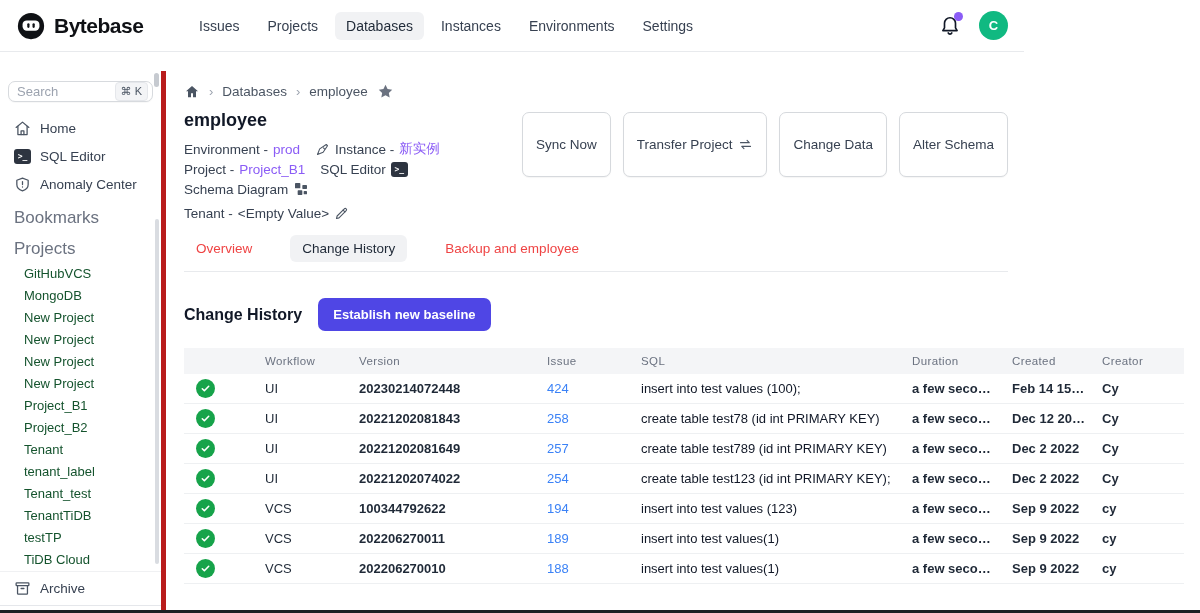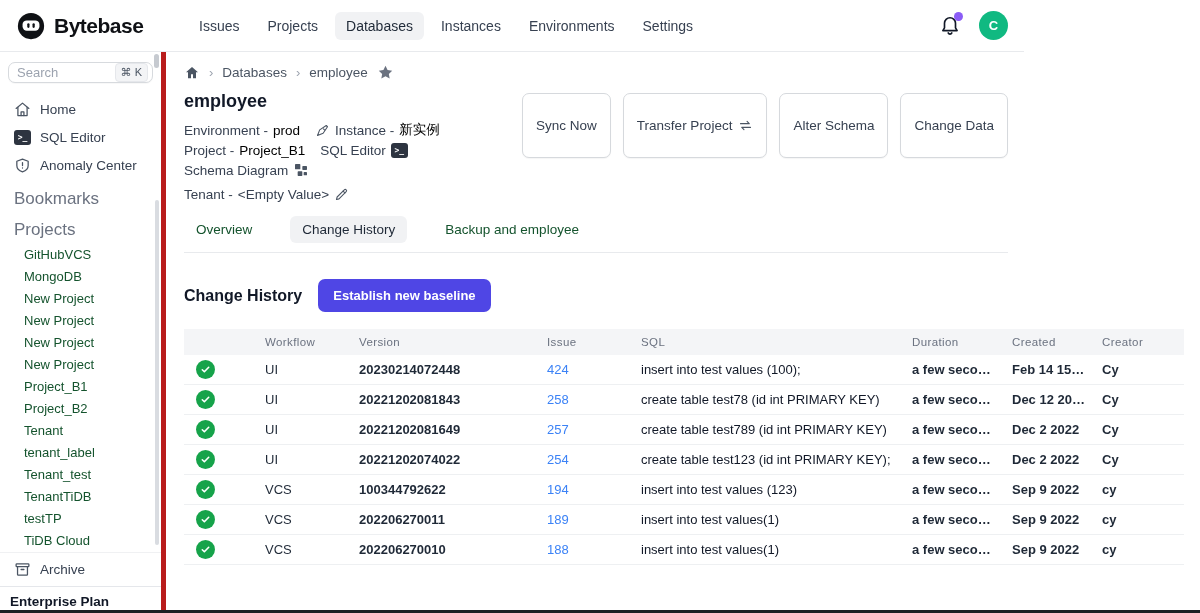--- a/index.html
+++ b/index.html
@@ -1,18 +1,18 @@
 <!DOCTYPE html>
 <html><head>
 <meta charset="utf-8">
 <style>
   * { margin:0; padding:0; box-sizing:border-box; }
   html,body { width:1200px; height:613px; overflow:hidden; background:#fff;
     font-family:"Liberation Sans","DejaVu Sans",sans-serif; color:#1f2937; }
-  .app { position:relative; width:1024px; height:613px; display:flex; flex-direction:column; }
+  .app { position:relative; width:1024px; height:613px; display:flex; flex-direction:column;gap:19px; }
 
   
   .navbar { height:52px; flex:0 0 52px; display:flex; align-items:center; padding:0 16px;
     border-bottom:1px solid #e8eaed; background:#fff; }
   .brand { display:flex; align-items:center; gap:8px; width:164px; }
   .logo { width:30px; height:30px; display:inline-flex; }
   .brand-name { font-size:21px; font-weight:800; color:#0f1115; letter-spacing:-0.5px; }
   .nav { display:flex; align-items:center; gap:6px; margin-left:8px; }
   .nav-item { font-size:14px; color:#374151; padding:6px 11px; border-radius:6px; cursor:pointer; white-space:nowrap; }
   .nav-item.active { background:#f1f2f4; color:#1f2937; }
@@ -60,32 +60,32 @@
   .bc-sep { color:#9ca3af; font-size:13px; }
   .bc-home { width:16px; height:16px; color:#4b5563; display:inline-flex; }
   .bc-star { width:17px; height:17px; color:#6b7280; display:inline-flex; }
 
   .head-row { display:flex; margin-top:10px; }
   .head-left { flex:1; min-width:0; }
   .page-title { font-size:18px; font-weight:700; color:#111827; }
   .meta-line { display:flex; align-items:center; flex-wrap:wrap; gap:4px 15px; margin-top:9px;
     font-size:13.5px; color:#374151; }
   .meta-item { display:flex; align-items:center; gap:5px; white-space:nowrap; }
-  .blue { color:#000000; cursor:pointer; }
+  .blue { color:#8b5cf6; cursor:pointer; }
   .mi-ic { width:15px; height:15px; display:inline-flex; color:#4b5563; }
   .schema-ic { width:16px; height:16px; display:inline-flex; color:#4b5563; }
   .head-actions { display:flex; gap:12px; align-items:flex-start; padding-top:2px; }
   .btn { background:#fff; border:1px solid #d6d9dd; border-radius:7px; padding:24px 13px; font-size:13.5px;
     color:#374151; cursor:pointer; white-space:nowrap; display:flex; align-items:center; gap:6px;
     font-family:inherit; box-shadow:0 1px 1px rgba(0,0,0,.04); }
   .btn .ic { width:15px; height:15px; display:inline-flex; color:#4b5563; }
 
   .tabs { display:flex; align-items:center; gap:26px; margin-top:14px; border-bottom:1px solid #e8eaed;
     padding-bottom:9px; }
-  .tab { font-size:13.5px; color:#14532d; padding:6px 12px; border-radius:6px; cursor:pointer; }
+  .tab { font-size:13.5px; color:#ef4444; padding:6px 12px; border-radius:6px; cursor:pointer; }
   .tab.active { background:#f1f2f4; color:#1f2937; }
 
   .section-row { display:flex; align-items:center; gap:16px; margin-top:26px; }
   .section-title { font-size:16px; font-weight:700; color:#111827; }
   .primary-btn { background:#4f46e5; color:#fff; border:none; border-radius:7px; padding:9px 15px;
     font-size:13px; font-weight:600; cursor:pointer; font-family:inherit; }
 
   
   .history-table { width:1000px; margin-top:17px; border-collapse:collapse; table-layout:fixed; }
   .history-table thead th { background:#f4f5f7; font-size:11.5px; font-weight:400; color:#6b7280;
@@ -284,24 +284,24 @@
           <button class="btn">
             <span>Transfer Project</span>
             <span class="ic">
                 <svg viewBox="0 0 24 24" fill="none" stroke="currentColor" stroke-width="1.8" stroke-linecap="round" stroke-linejoin="round">
                   <path d="M4 9h14l-3.5-3.5"></path>
                   <path d="M20 15H6l3.5 3.5"></path>
                 </svg>
               </span>
           </button>
           <button class="btn">
-              <span>Alter Schema</span>
+              <span>Change Data</span>
             </button>
           <button class="btn">
-              <span>Change Data</span>
+              <span>Alter Schema</span>
             </button>
         </div>
       </div>
 
       <div class="tabs">
         <span class="tab">Overview</span>
         <span class="tab active">Change History</span>
         <span class="tab">Backup and employee</span>
       </div>
 

